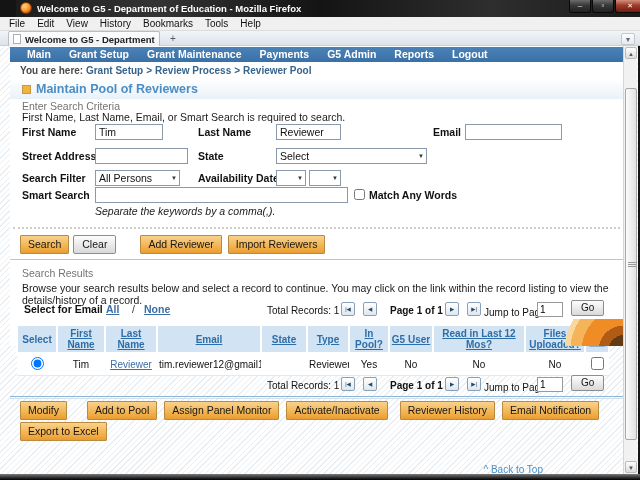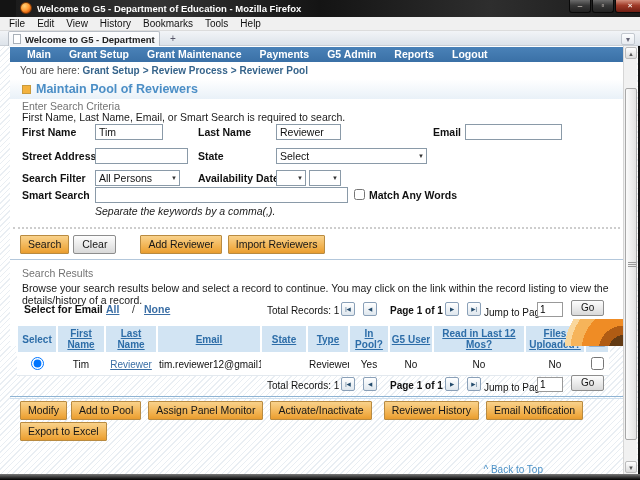--- a/index.html
+++ b/index.html
@@ -78,21 +78,21 @@
 
   .g5nav {
     position:absolute; top:1px; left:0; width:100%; height:15px;
     background:linear-gradient(#4a82b8,#3a70a6); display:flex; padding-left:8px;
   }
   .g5nav-item {
     color:#fff; font-size:10.5px; font-weight:bold; line-height:15px; padding:0 9px;
     white-space:nowrap; cursor:default;
   }
   .breadcrumb { position:absolute; top:19px; left:10px; font-size:10px; white-space:nowrap; }
-  .bc-prefix { color:#4a4a4a; font-weight:normal; }
+  .bc-prefix { color:#4a4a4a; font-weight:bold; }
   .bc-link { color:#36648b; font-weight:bold; }
   .bc-sep { color:#36648b; font-weight:bold; padding:0 3px; }
 
   .page-heading {
     position:absolute; top:33px; left:0; width:100%; height:20px;
     background:linear-gradient(#ffffff,#e9f1f8); display:flex; align-items:center;
   }
   .heading-icon {
     width:9px; height:9px; margin:0 5px 0 12px;
     background:#f3b23e; border:1px solid #c99a3c;
@@ -395,21 +395,21 @@
       <span class="pag-btn" style="left:457px">▶|</span>
       <span class="pag-jumplabel">Jump to Page</span>
       <input class="pag-input" value="1" style="">
       <button class="btn-gray pag-go">Go</button>
     </div>
 
     <div class="blue-sep" style="top:350px"></div>
 
     <div class="btnrow" style="top:355px">
       <button class="btn-orange">Modify</button>
-      <button class="btn-orange" style="margin-left:4px">Add to Pool</button>
+      <button class="btn-orange" style="margin-left:20px">Add to Pool</button>
       <button class="btn-orange" style="margin-left:7px">Assign Panel Monitor</button>
       <button class="btn-orange" style="margin-left:7px">Activate/Inactivate</button>
       <button class="btn-orange" style="margin-left:12px">Reviewer History</button>
       <button class="btn-orange" style="margin-left:7px">Email Notification</button>
     </div>
 
     <div class="btnrow" style="top:376px">
       <button class="btn-orange">Export to Excel</button>
     </div>
 

